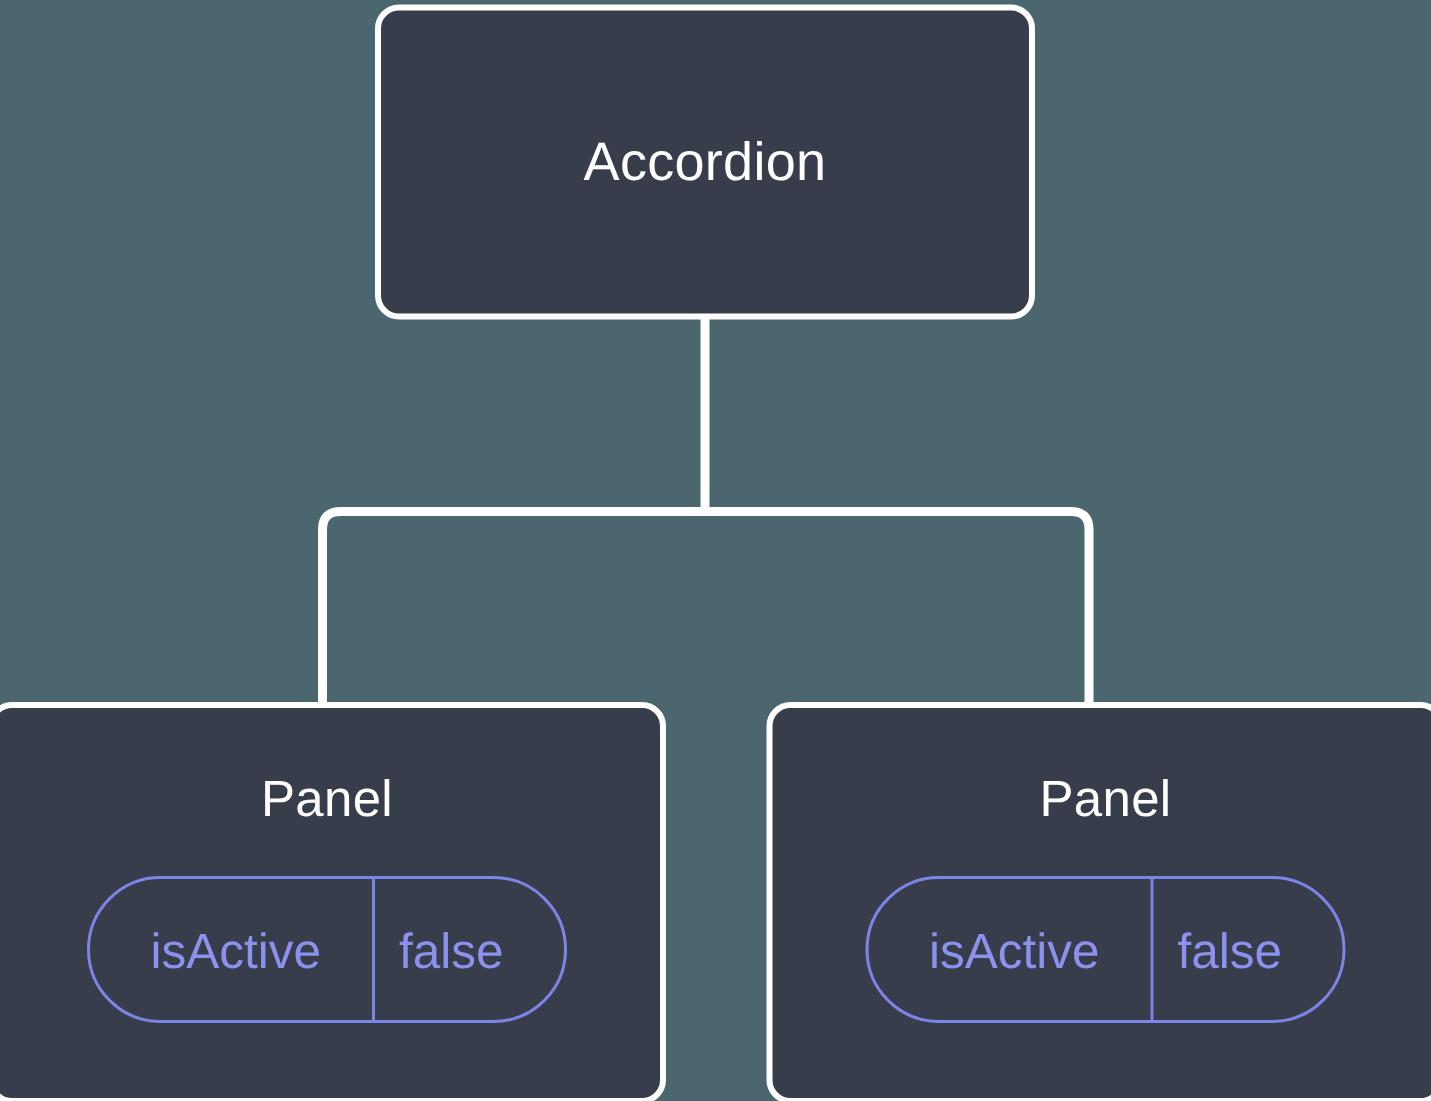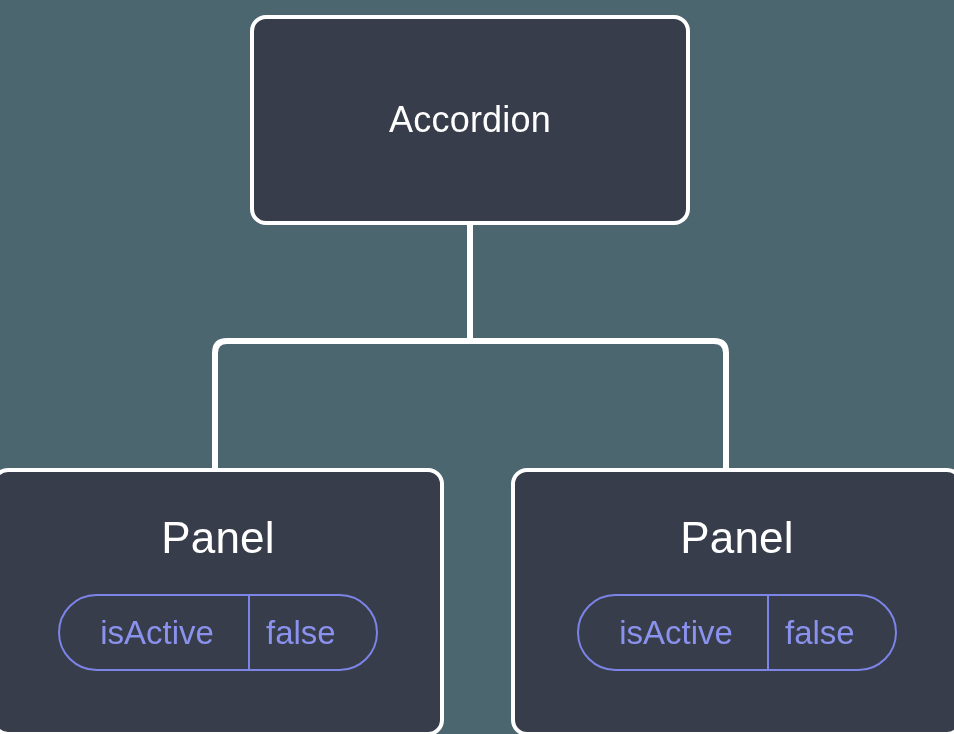--- a/index.html
+++ b/index.html
@@ -42,21 +42,20 @@
     flex-direction: column;
     align-items: center;
   }
 
   .node-root {
     left: 250px;
     top: 3px;
     width: 440px;
     height: 210px;
     justify-content: center;
-    margin-top: 12px;
   }
 
   .node-child {
     top: 468px;
     height: 268px;
     justify-content: flex-start;
     padding-top: 44px;
   }
 
   .node-child.left {
@@ -64,35 +63,35 @@
     width: 452px;
   }
 
   .node-child.right {
     left: 511px;
     width: 452px;
   }
 
   .node-title {
     color: #ffffff;
-    font-size: 44px;
+    font-size: 34px;
     font-weight: 400;
     letter-spacing: 0.2px;
     line-height: 1;
     white-space: nowrap;
   }
 
   .node-root .node-title {
     font-size: 36px;
   }
 
   
   .prop-pill {
     margin-top: 34px;
-    height: 77px;
+    height: 98px;
     display: flex;
     align-items: stretch;
     border: 2px solid #7c84e8;
     border-radius: 999px;
     background: transparent;
     box-sizing: border-box;
   }
 
   .prop-key,
   .prop-value {

